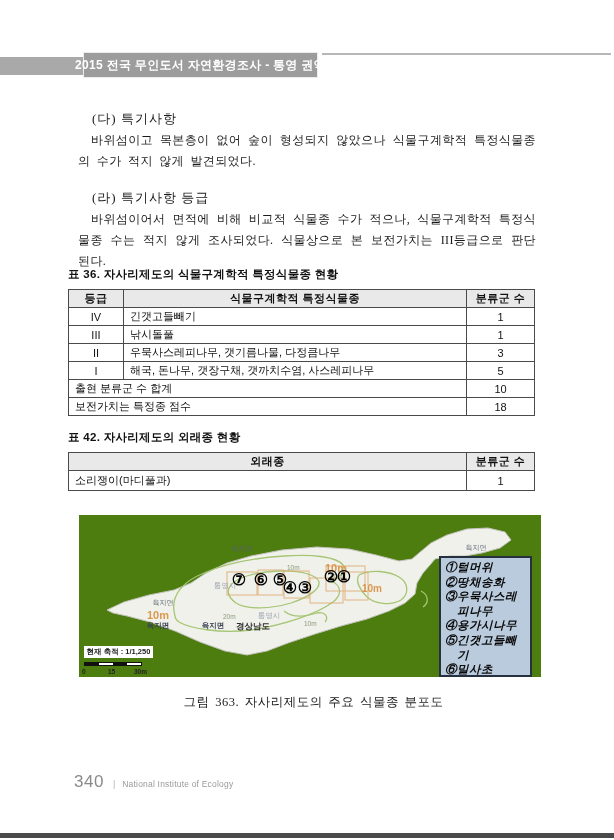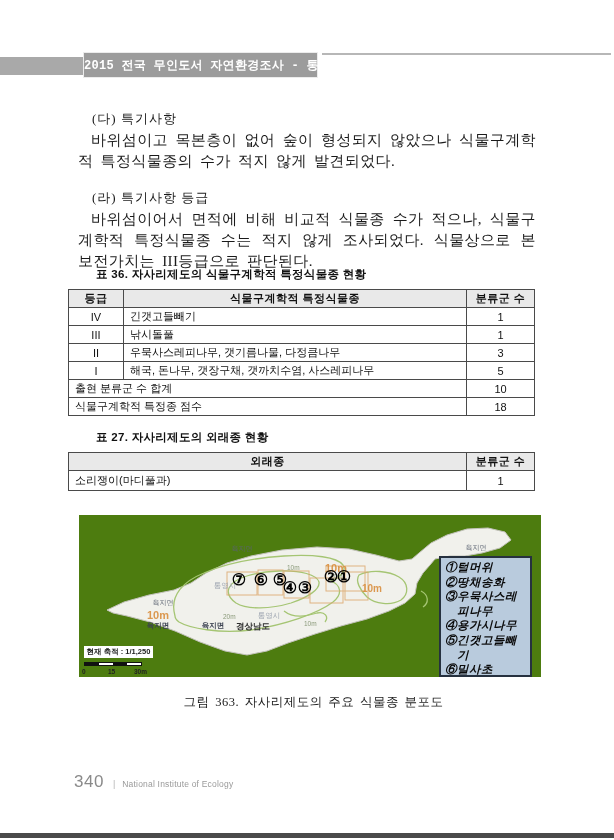--- a/index.html
+++ b/index.html
@@ -7,37 +7,37 @@
   #page {
     position:relative; width:614px; height:840px; background:#ffffff;
     overflow:hidden; font-family:"Liberation Serif", serif; color:#1a1a1a;
     margin:0 auto;
   }
   
   #header-band { position:absolute; left:0; top:57px; width:84px; height:18px; background:#a9a9a9; }
   #header-box {
     position:absolute; left:83px; top:52px; width:235px; height:26px;
     background:#9c9c9c; border:1px solid #ececec;
-    display:flex; align-items:center; justify-content:flex-start;
-    color:#ffffff; font-family:Liberation Mono, monospace;
+    display:flex; align-items:center; justify-content:center;
+    color:#ffffff; font-family:Liberation Sans, sans-serif;
     font-size:12px; font-weight:bold; letter-spacing:0.3px; white-space:nowrap;
   }
   #header-rule { position:absolute; left:322px; top:53px; width:289px; height:2px; background:#b7b7b7; }
   
   .section { position:absolute; left:78px; width:458px; }
   .sec-heading { font-size:13px; padding-left:14px; letter-spacing:1px; }
   .sec-body {
-    font-size:15px; line-height:21px; text-align:justify;
+    font-size:12px; line-height:21px; text-align:justify;
     text-indent:13px; word-spacing:3px; letter-spacing:0.4px;
   }
   
   .tbl-caption {
     position:absolute; left:68px; width:467px;
     font-family:"Liberation Sans", sans-serif; font-size:11.5px; font-weight:bold;
-    letter-spacing:0.3px; color:#111;margin-left:28px;
+    letter-spacing:0.3px; color:#111;
   }
   .data-table {
     position:absolute; left:68px; width:467px; border-collapse:collapse;
     font-family:"Liberation Sans", sans-serif; font-size:11px; color:#111;padding-left:37px;
   }
   .data-table th, .data-table td { border:1px solid #4a4a4a; height:18px; padding:0 6px; }
   .data-table th { background:#e9e9e9; font-weight:bold; text-align:center; letter-spacing:0.5px; }
   .cell-center { text-align:center; }
   .cell-left { text-align:left;margin-left:9px; }
   
@@ -132,27 +132,27 @@
     <tr>
       <td class="cell-center">I</td>
       <td class="cell-left">해국, 돈나무, 갯장구채, 갯까치수염, 사스레피나무</td>
       <td class="cell-center">5</td>
     </tr>
     <tr>
       <td class="cell-left" colspan="2">출현 분류군 수 합계</td>
       <td class="cell-center">10</td>
     </tr>
     <tr>
-      <td class="cell-left" colspan="2">식물구계학적 특정종 점수</td>
+      <td class="cell-left" colspan="2">보전가치는 특정종 점수</td>
       <td class="cell-center">18</td>
     </tr>
   </tbody>
     </table>
 
-  <div class="tbl-caption" style="top:430px;">표 27. 자사리제도의 외래종 현황</div>
+  <div class="tbl-caption" style="top:430px;">표 42. 자사리제도의 외래종 현황</div>
   <table class="data-table" style="top:452px;">
     <colgroup>
         <col style="width:399px">
         <col style="width:68px">
       </colgroup>
     <tbody>
         <tr>
       <th>외래종</th>
       <th>분류군 수</th>
     </tr>

